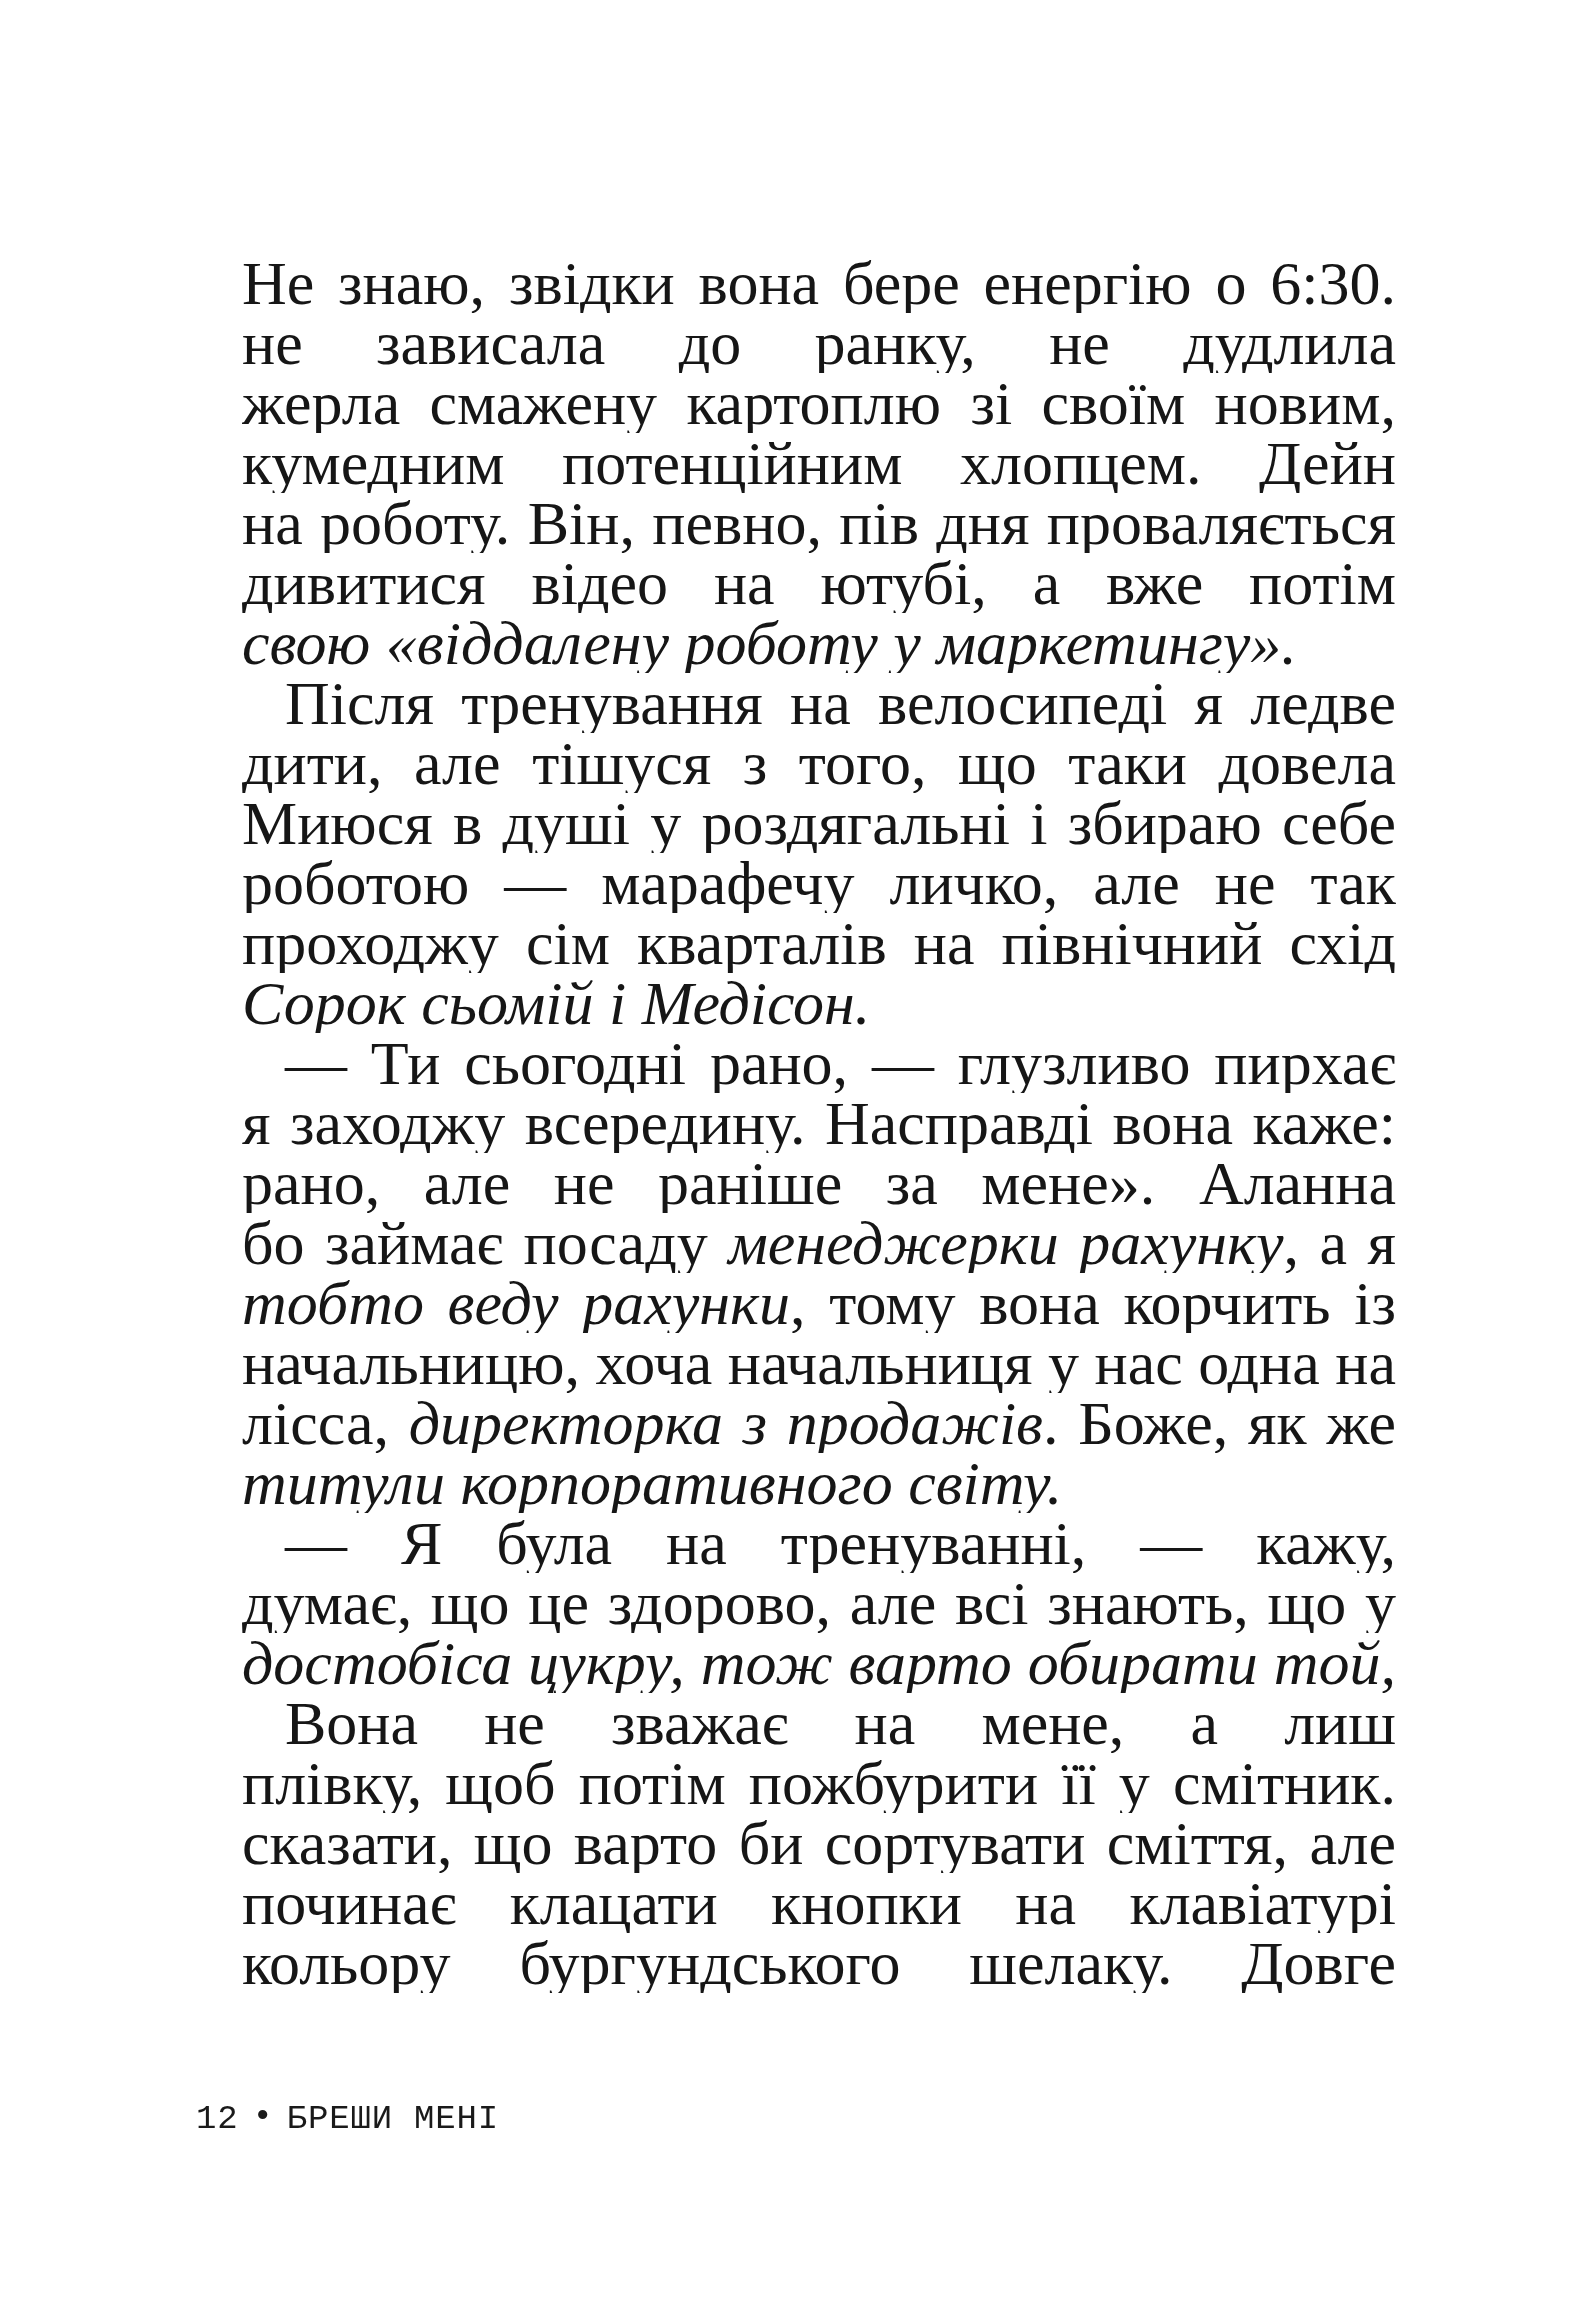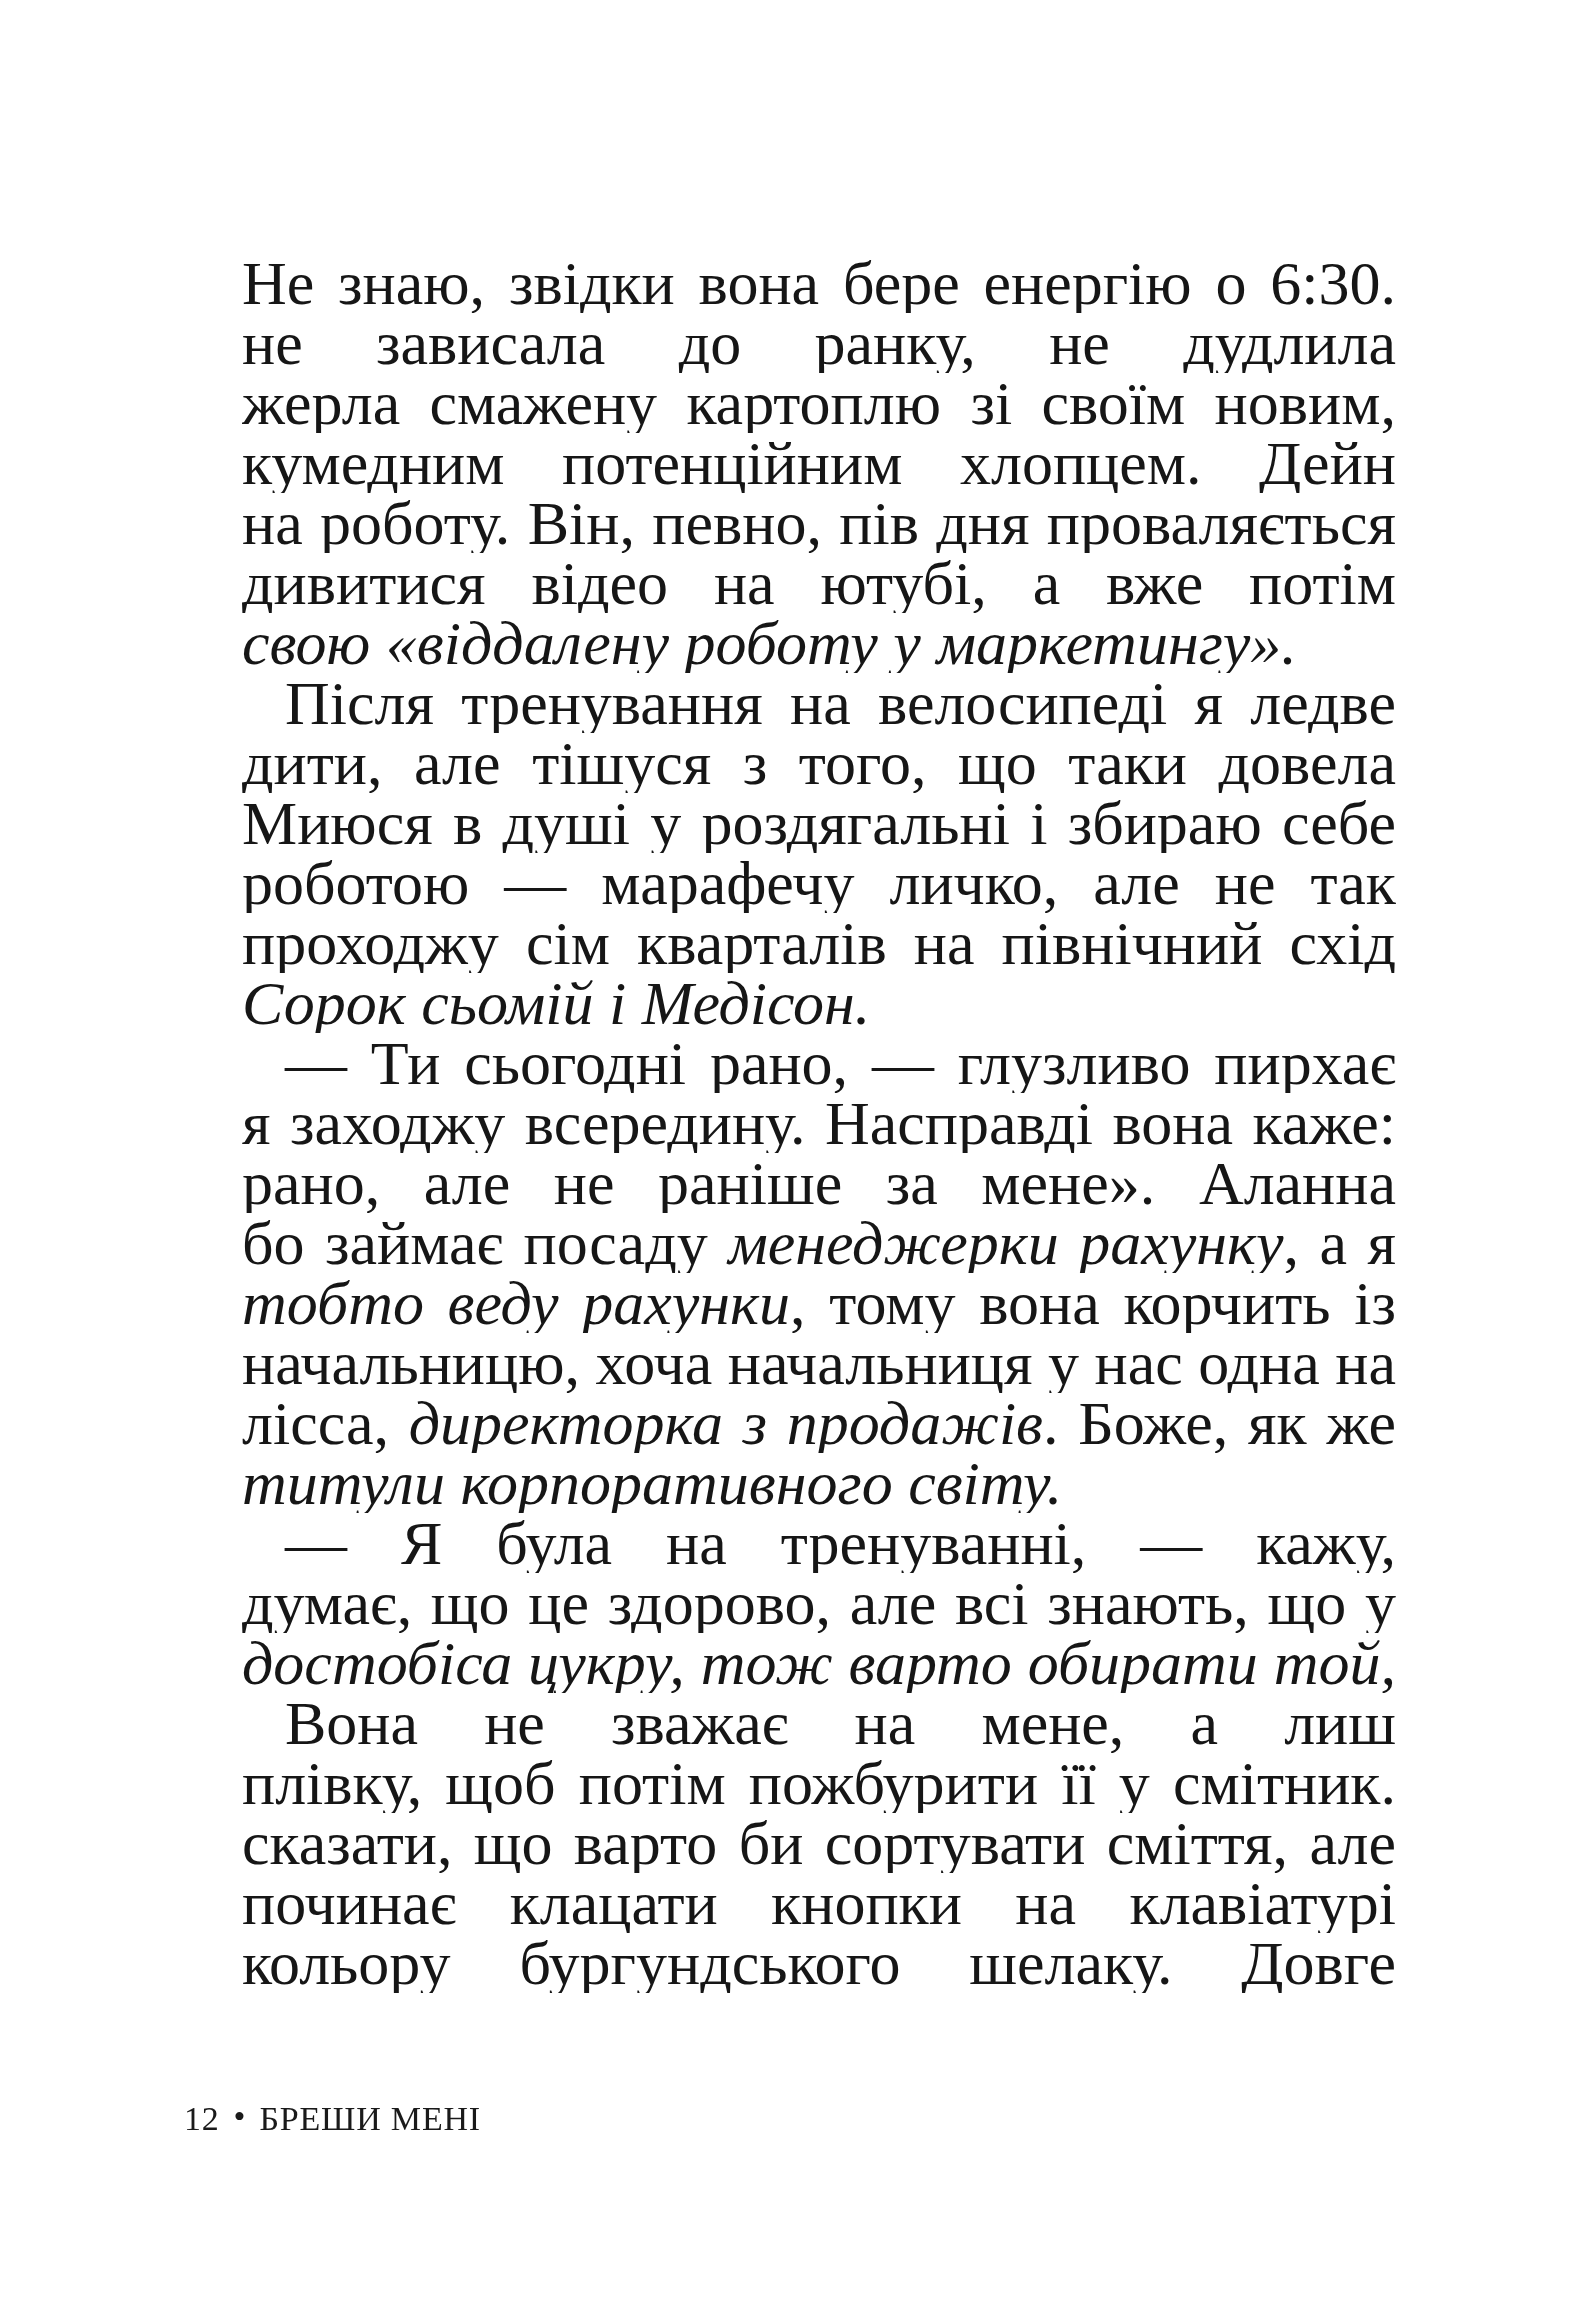--- a/index.html
+++ b/index.html
@@ -33,28 +33,29 @@
   .line.para-end {
     text-align-last: left;
     font-style: italic;
   }
   .line.indent {
     text-indent: 43px;
   }
   .seg-italic { font-style: italic; margin-top: 32px; }
   .footer {
     position: absolute;
-    left: 184px;
+    left: 196px;
     top: 2100px;
     height: 38px;
     line-height: 38px;
     font-size: 34px;
     color: #1a1a1a;
     display: flex;
     align-items: flex-start;
+    font-family: Liberation Mono, monospace;
   }
   .footer .page-number { letter-spacing: 0.8px; }
   .footer .bullet {
     margin: 0 14px;
     font-size: 34px;
     position: relative;
     top: -1.7px;
   }
   .footer .running-title { letter-spacing: 0.8px; }
 </style>

